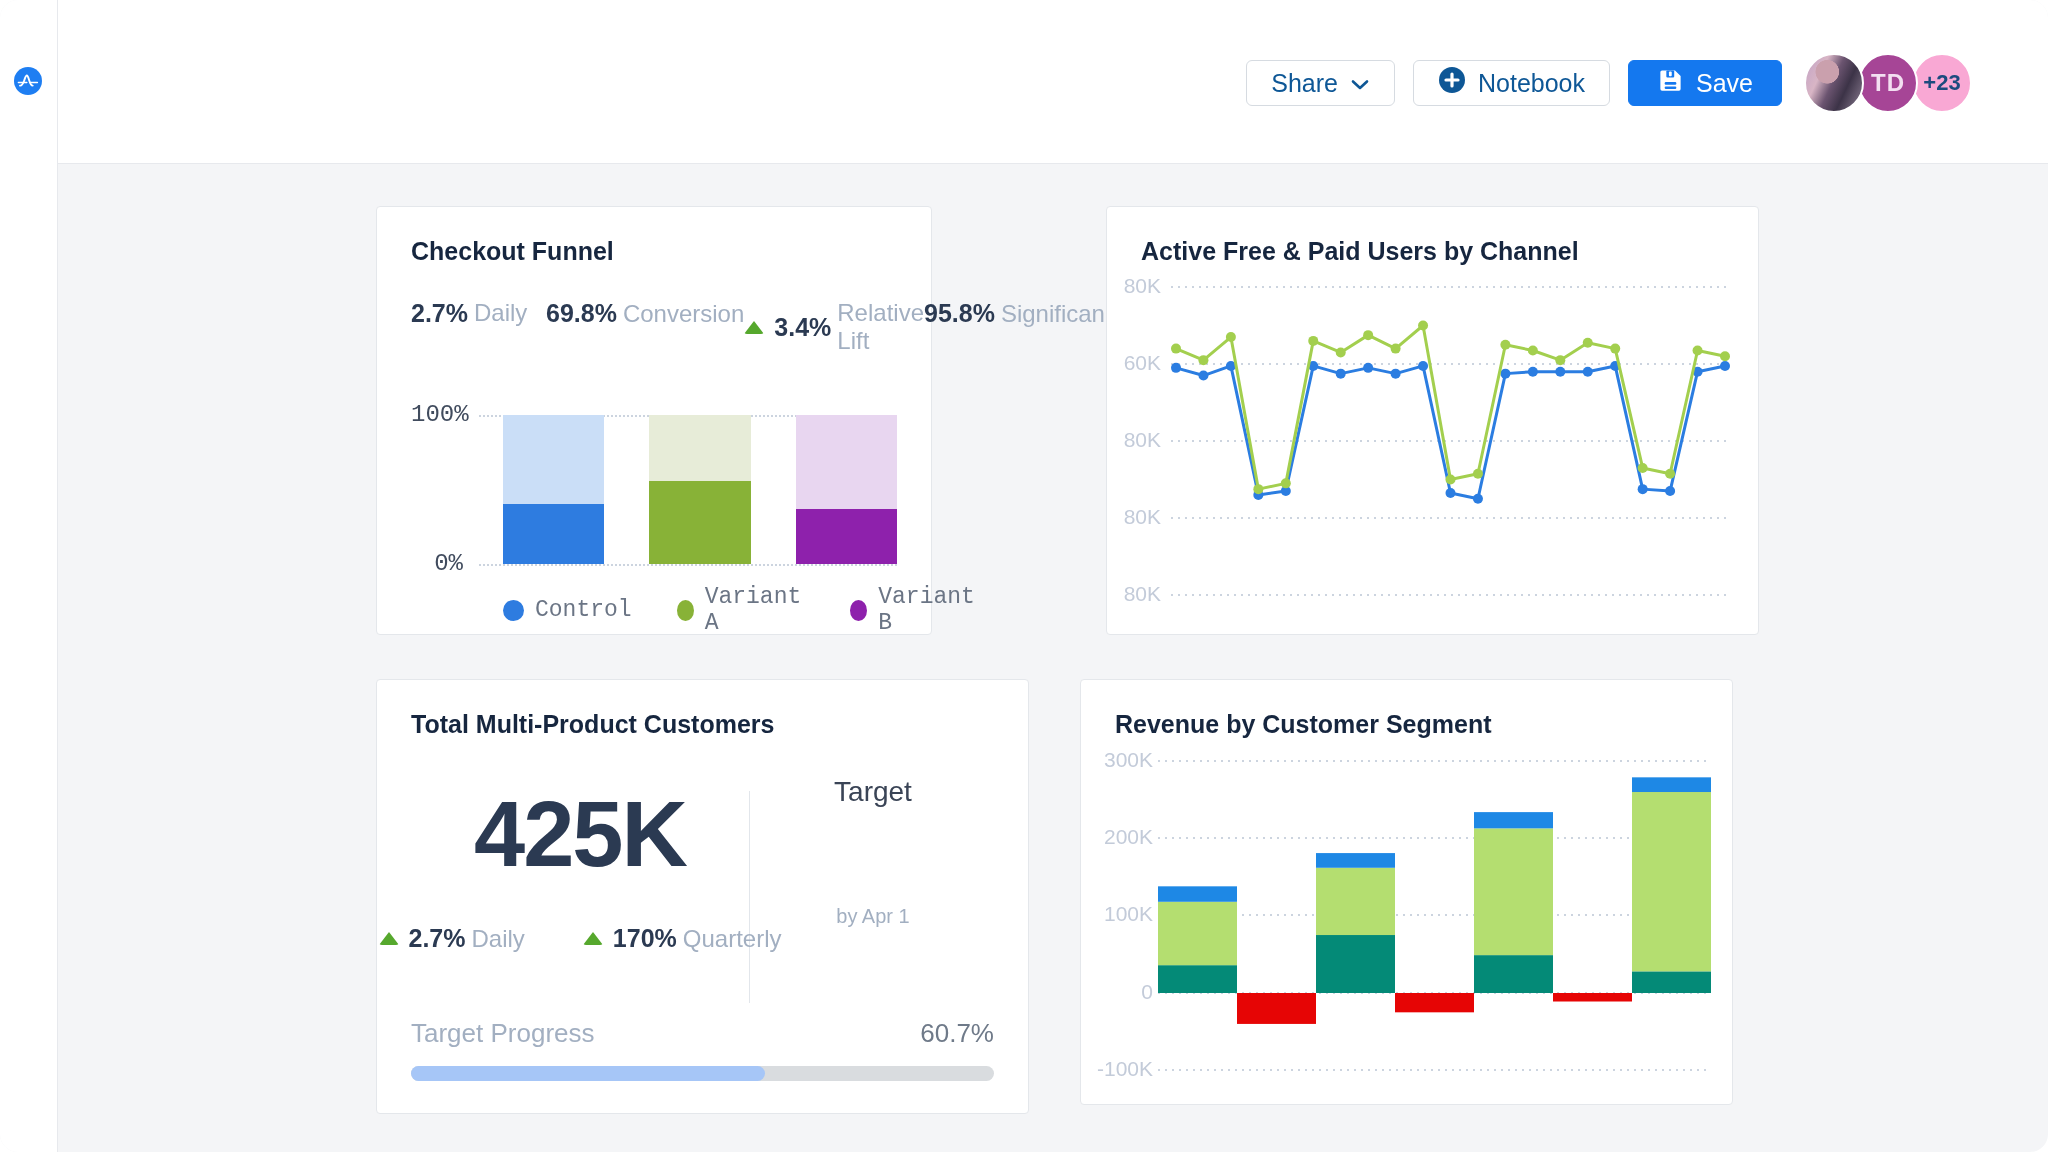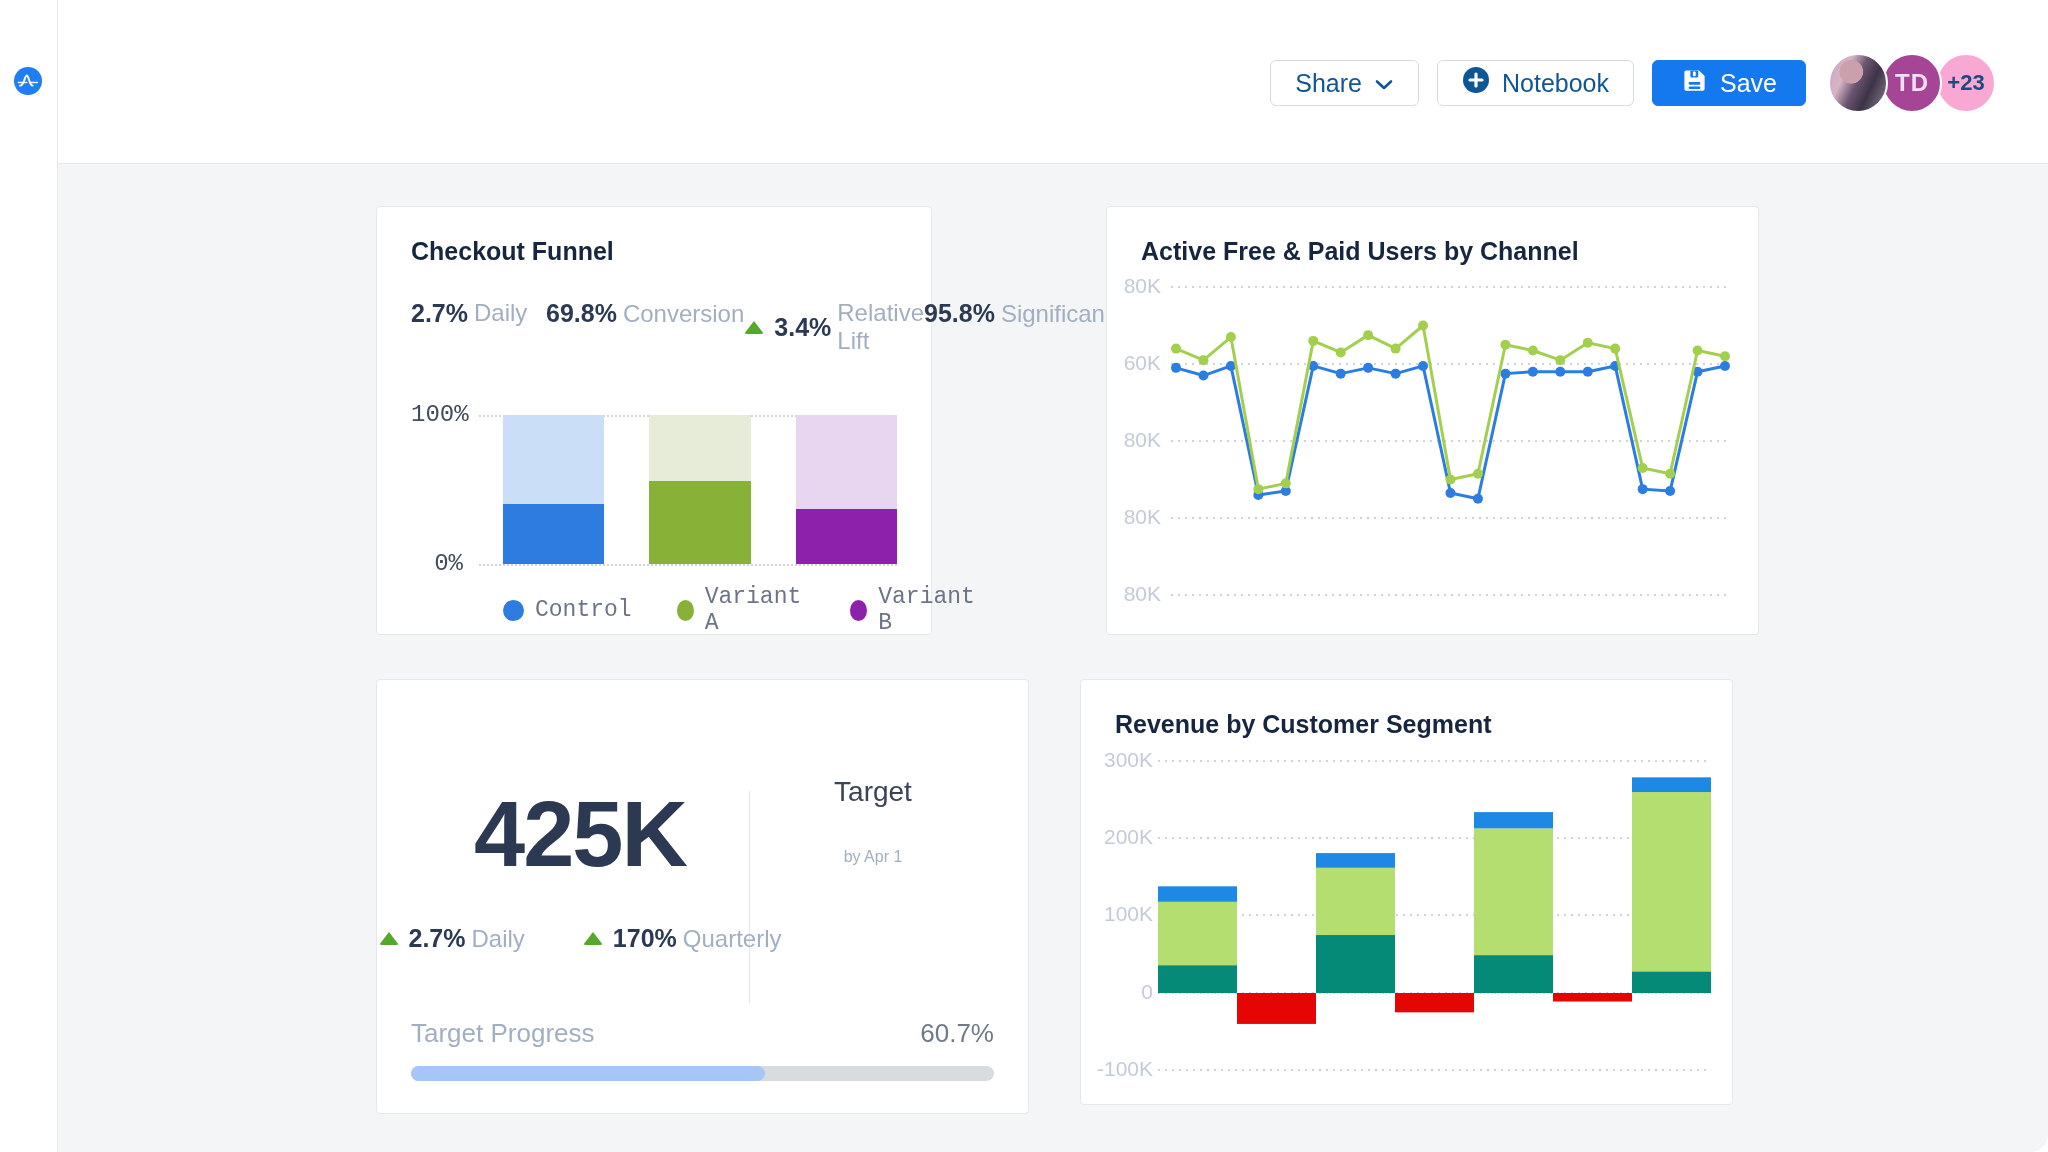--- a/index.html
+++ b/index.html
@@ -12,21 +12,21 @@
           border-right:1px solid #e7e9ed; z-index:5; }
   .rail-logo { position:absolute; left:13px; top:66px; width:30px; height:30px; cursor:pointer; }
 
   
   .header { position:absolute; left:58px; right:0; top:0; height:164px; background:#fff;
             border-bottom:1px solid #e7e9ed; z-index:4; }
   .brand { position:absolute; left:62px; top:58px; display:flex; align-items:center; gap:18px; }
   .brand-icon { width:46px; height:44px; }
   .page-title { font-size:43px; font-weight:700; color:#15233d; letter-spacing:-0.5px; }
 
-  .controls { position:absolute; right:52px; top:53px; display:flex; align-items:center; gap:18px;padding-left:36px; }
+  .controls { position:absolute; right:76px; top:53px; display:flex; align-items:center; gap:18px;padding-left:36px; }
   .btn { display:flex; align-items:center; justify-content:center; gap:12px; height:46px;
          border-radius:6px; border:1.5px solid #d6dbe1; background:#fff; cursor:pointer;
          font-family:"Liberation Sans", sans-serif; font-size:25px; color:#0e5796; padding:0 24px; }
   .btn-save { background:#1478ef; border-color:#1478ef; color:#fff; padding:0 28px; }
   .avatars { display:flex; align-items:center; margin-left:4px; }
   .avatar { width:60px; height:60px; border-radius:50%; border:2px solid #fff;
             display:flex; align-items:center; justify-content:center; cursor:pointer;
             font-size:24px; font-weight:700; }
   .avatar-photo { background:
       radial-gradient(circle at 38% 30%, #caa0ad 0 22%, rgba(0,0,0,0) 23%),
@@ -67,21 +67,21 @@
   .llabel { font-size:23px; color:#6b7585; }
 
   
   .cust-left  { position:absolute; left:34px; top:96px; width:338px; text-align:center; }
   .cust-right { position:absolute; left:373px; top:96px; width:246px; text-align:center; }
   .cust-divider { position:absolute; left:372px; top:111px; height:212px; width:1px; background:#e2e6eb; }
   .big-value { font-size:92px; font-weight:700; color:#2b3a52; letter-spacing:-2px; line-height:1; margin-top:12px; }
   .cust-kpis { display:flex; justify-content:center; gap:58px; margin-top:44px; }
   .target-label { font-size:28px; font-weight:500; color:#3a4456; }
   .target-value { font-size:64px; font-weight:400; color:#717a88; letter-spacing:-1px; margin-top:12px; }
-  .target-due { font-size:16px; color:#a2afc1; margin-top:40px; }
+  .target-due { font-size:20px; color:#a2afc1; margin-top:97px; }
   .progress-row { position:absolute; left:34px; right:34px; top:338px; display:flex; justify-content:space-between; }
   .progress-label { font-size:26px; color:#a2afc1; }
   .progress-value { font-size:26px; color:#6f7a89; }
   .progress-track { position:absolute; left:34px; right:34px; top:386px; height:15px; border-radius:8px; background:#d9dcdf; }
   .progress-fill { height:100%; border-radius:8px; background:#a6c6f7; }
 
   .chart-svg { position:absolute; left:14px; top:72px; }
   .axis-tick { font-size:21px; fill:#c3cbd9; }
 </style>
 </head>
@@ -250,20 +250,21 @@
         <circle cx="466.75" cy="63.824999999999996" r="5" fill="#a3cf4e"></circle>
         <circle cx="494.2" cy="69.6" r="5" fill="#a3cf4e"></circle>
         <circle cx="521.65" cy="188.95000000000002" r="5" fill="#a3cf4e"></circle>
         <circle cx="549.0999999999999" cy="194.725" r="5" fill="#a3cf4e"></circle>
         <circle cx="576.55" cy="71.525" r="5" fill="#a3cf4e"></circle>
         <circle cx="604" cy="77.3" r="5" fill="#a3cf4e"></circle>
       </svg>
   </section>
 
   <section class="card" id="card-cust">
+    <h2 class="card-title">Total Multi-Product Customers</h2>
     <div class="cust-divider"></div>
     <div class="cust-left">
       <div class="big-value">425K</div>
       <div class="cust-kpis">
         <div class="kpi" style="align-items:center">
           <span class="kpi-value-row">
             <span class="tri-up"></span>
             <span class="kpi-value">2.7%</span>
           </span>
           <span class="kpi-label">Daily</span>

